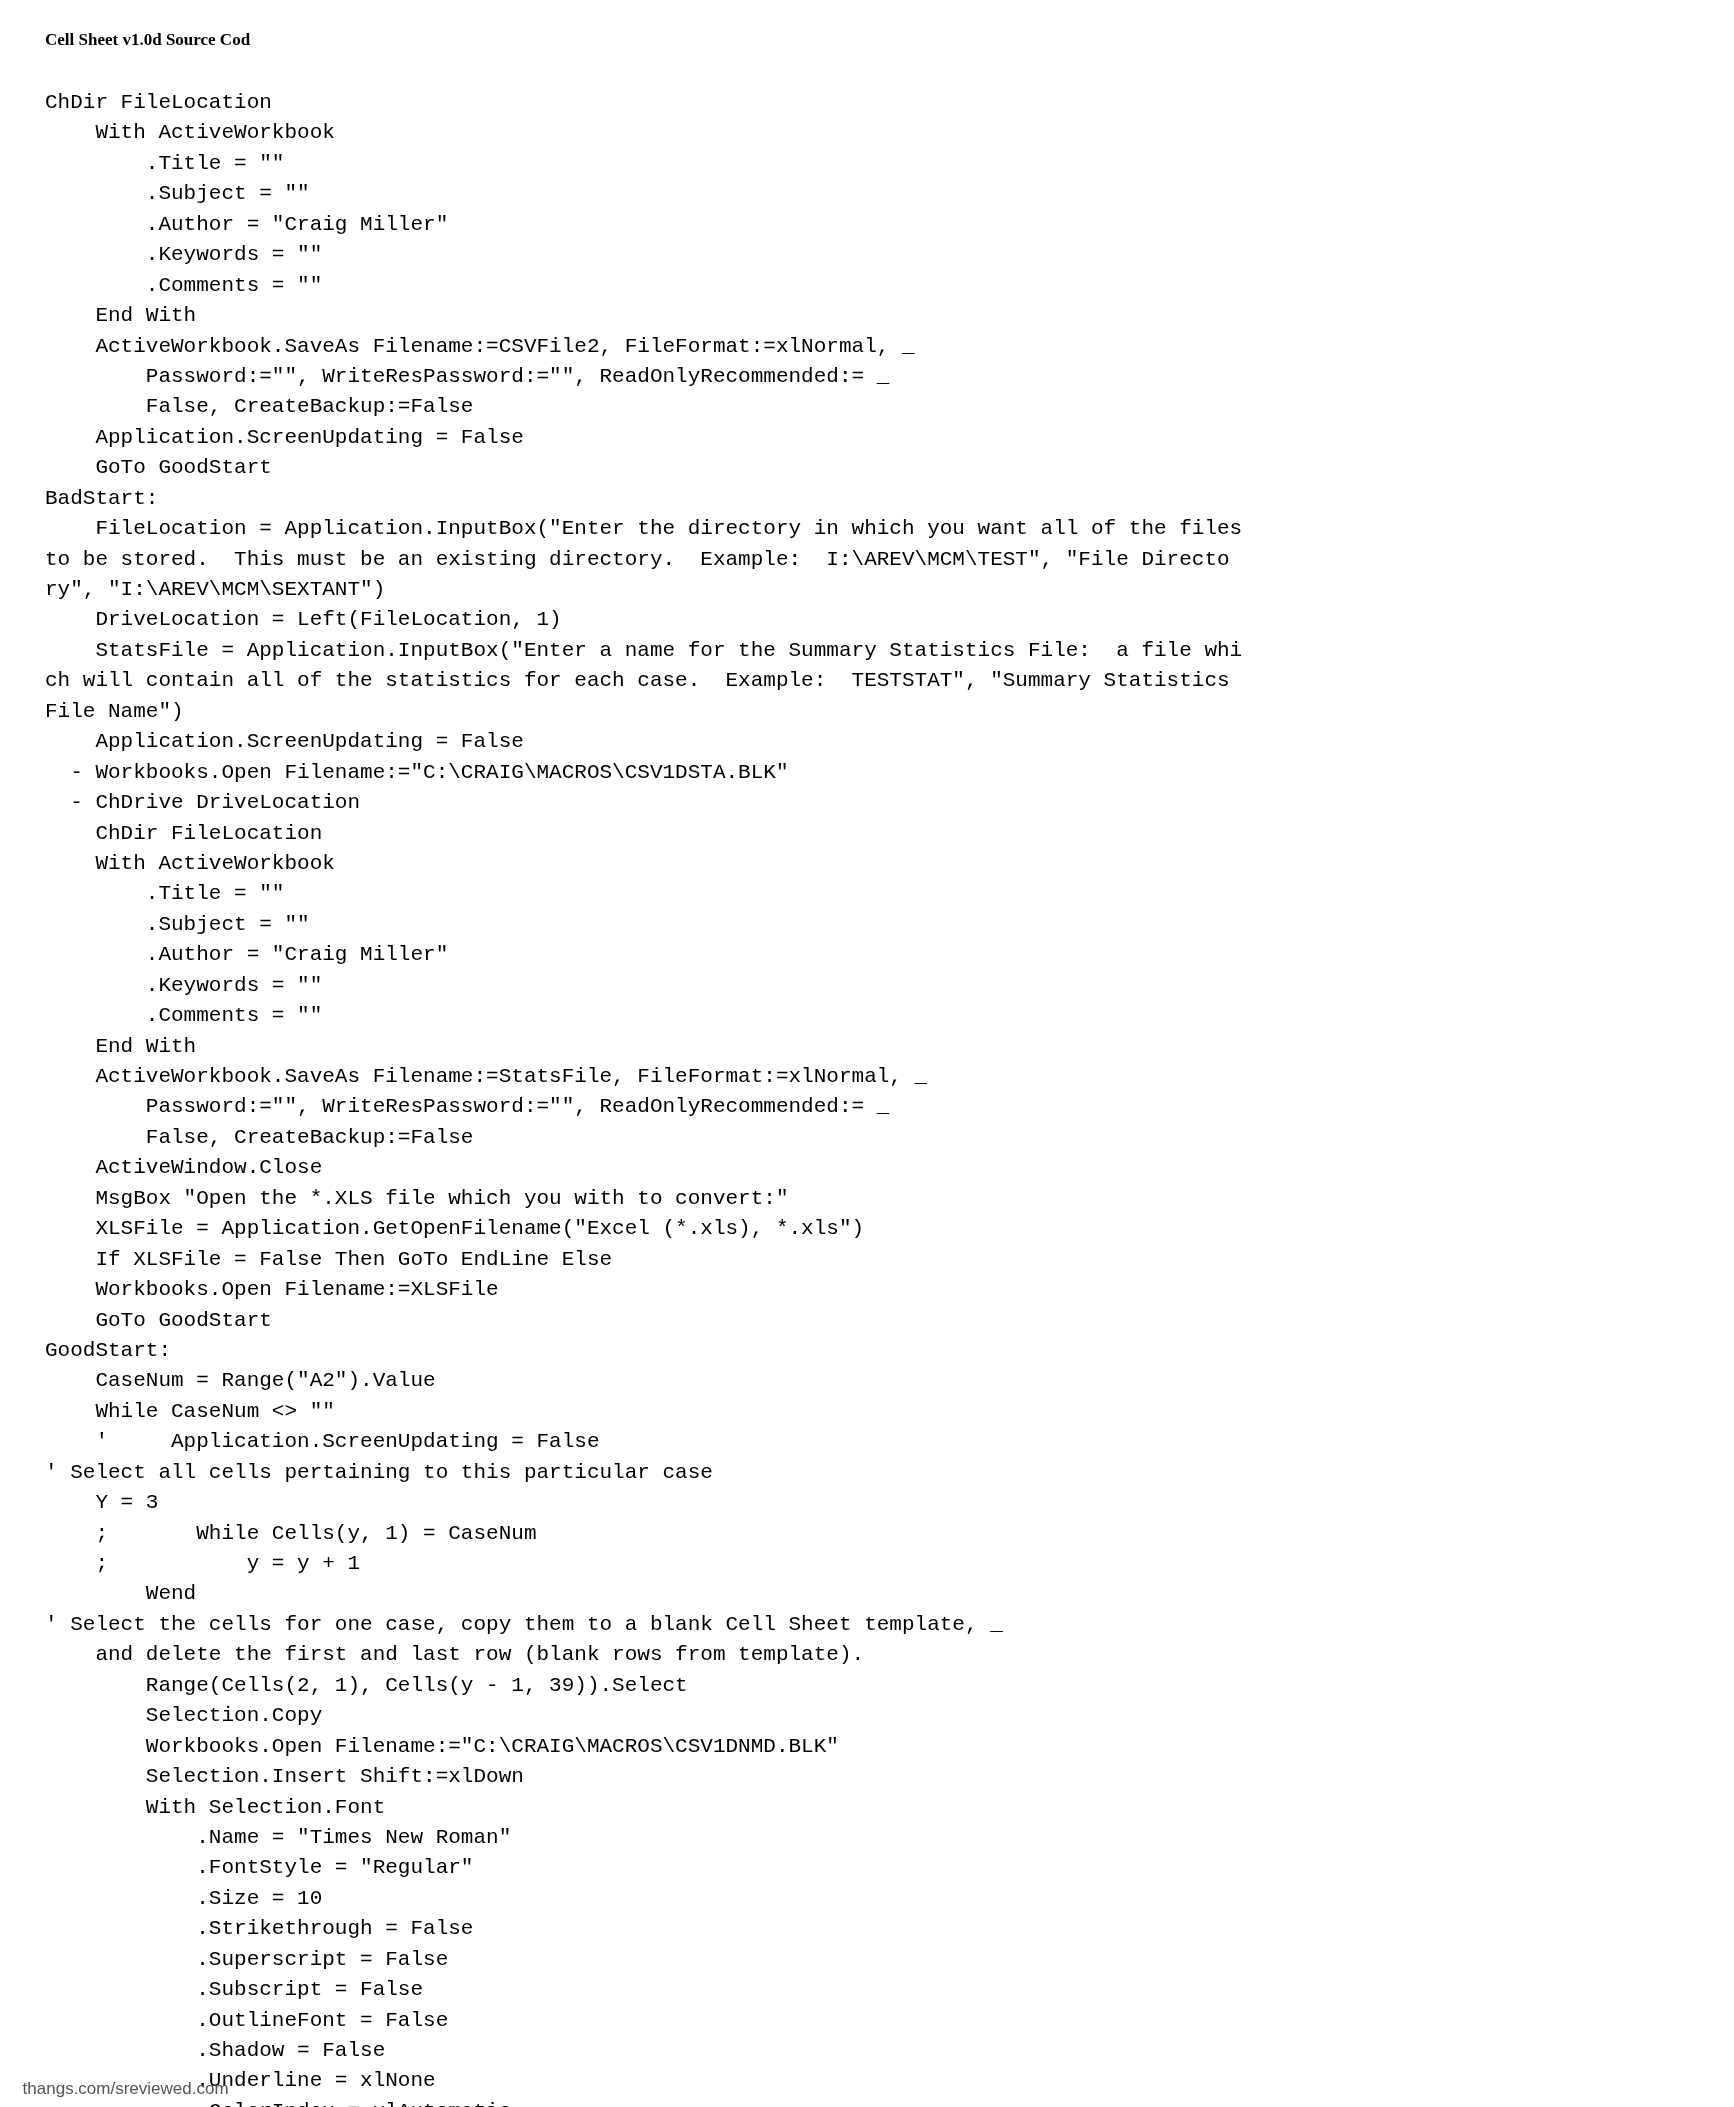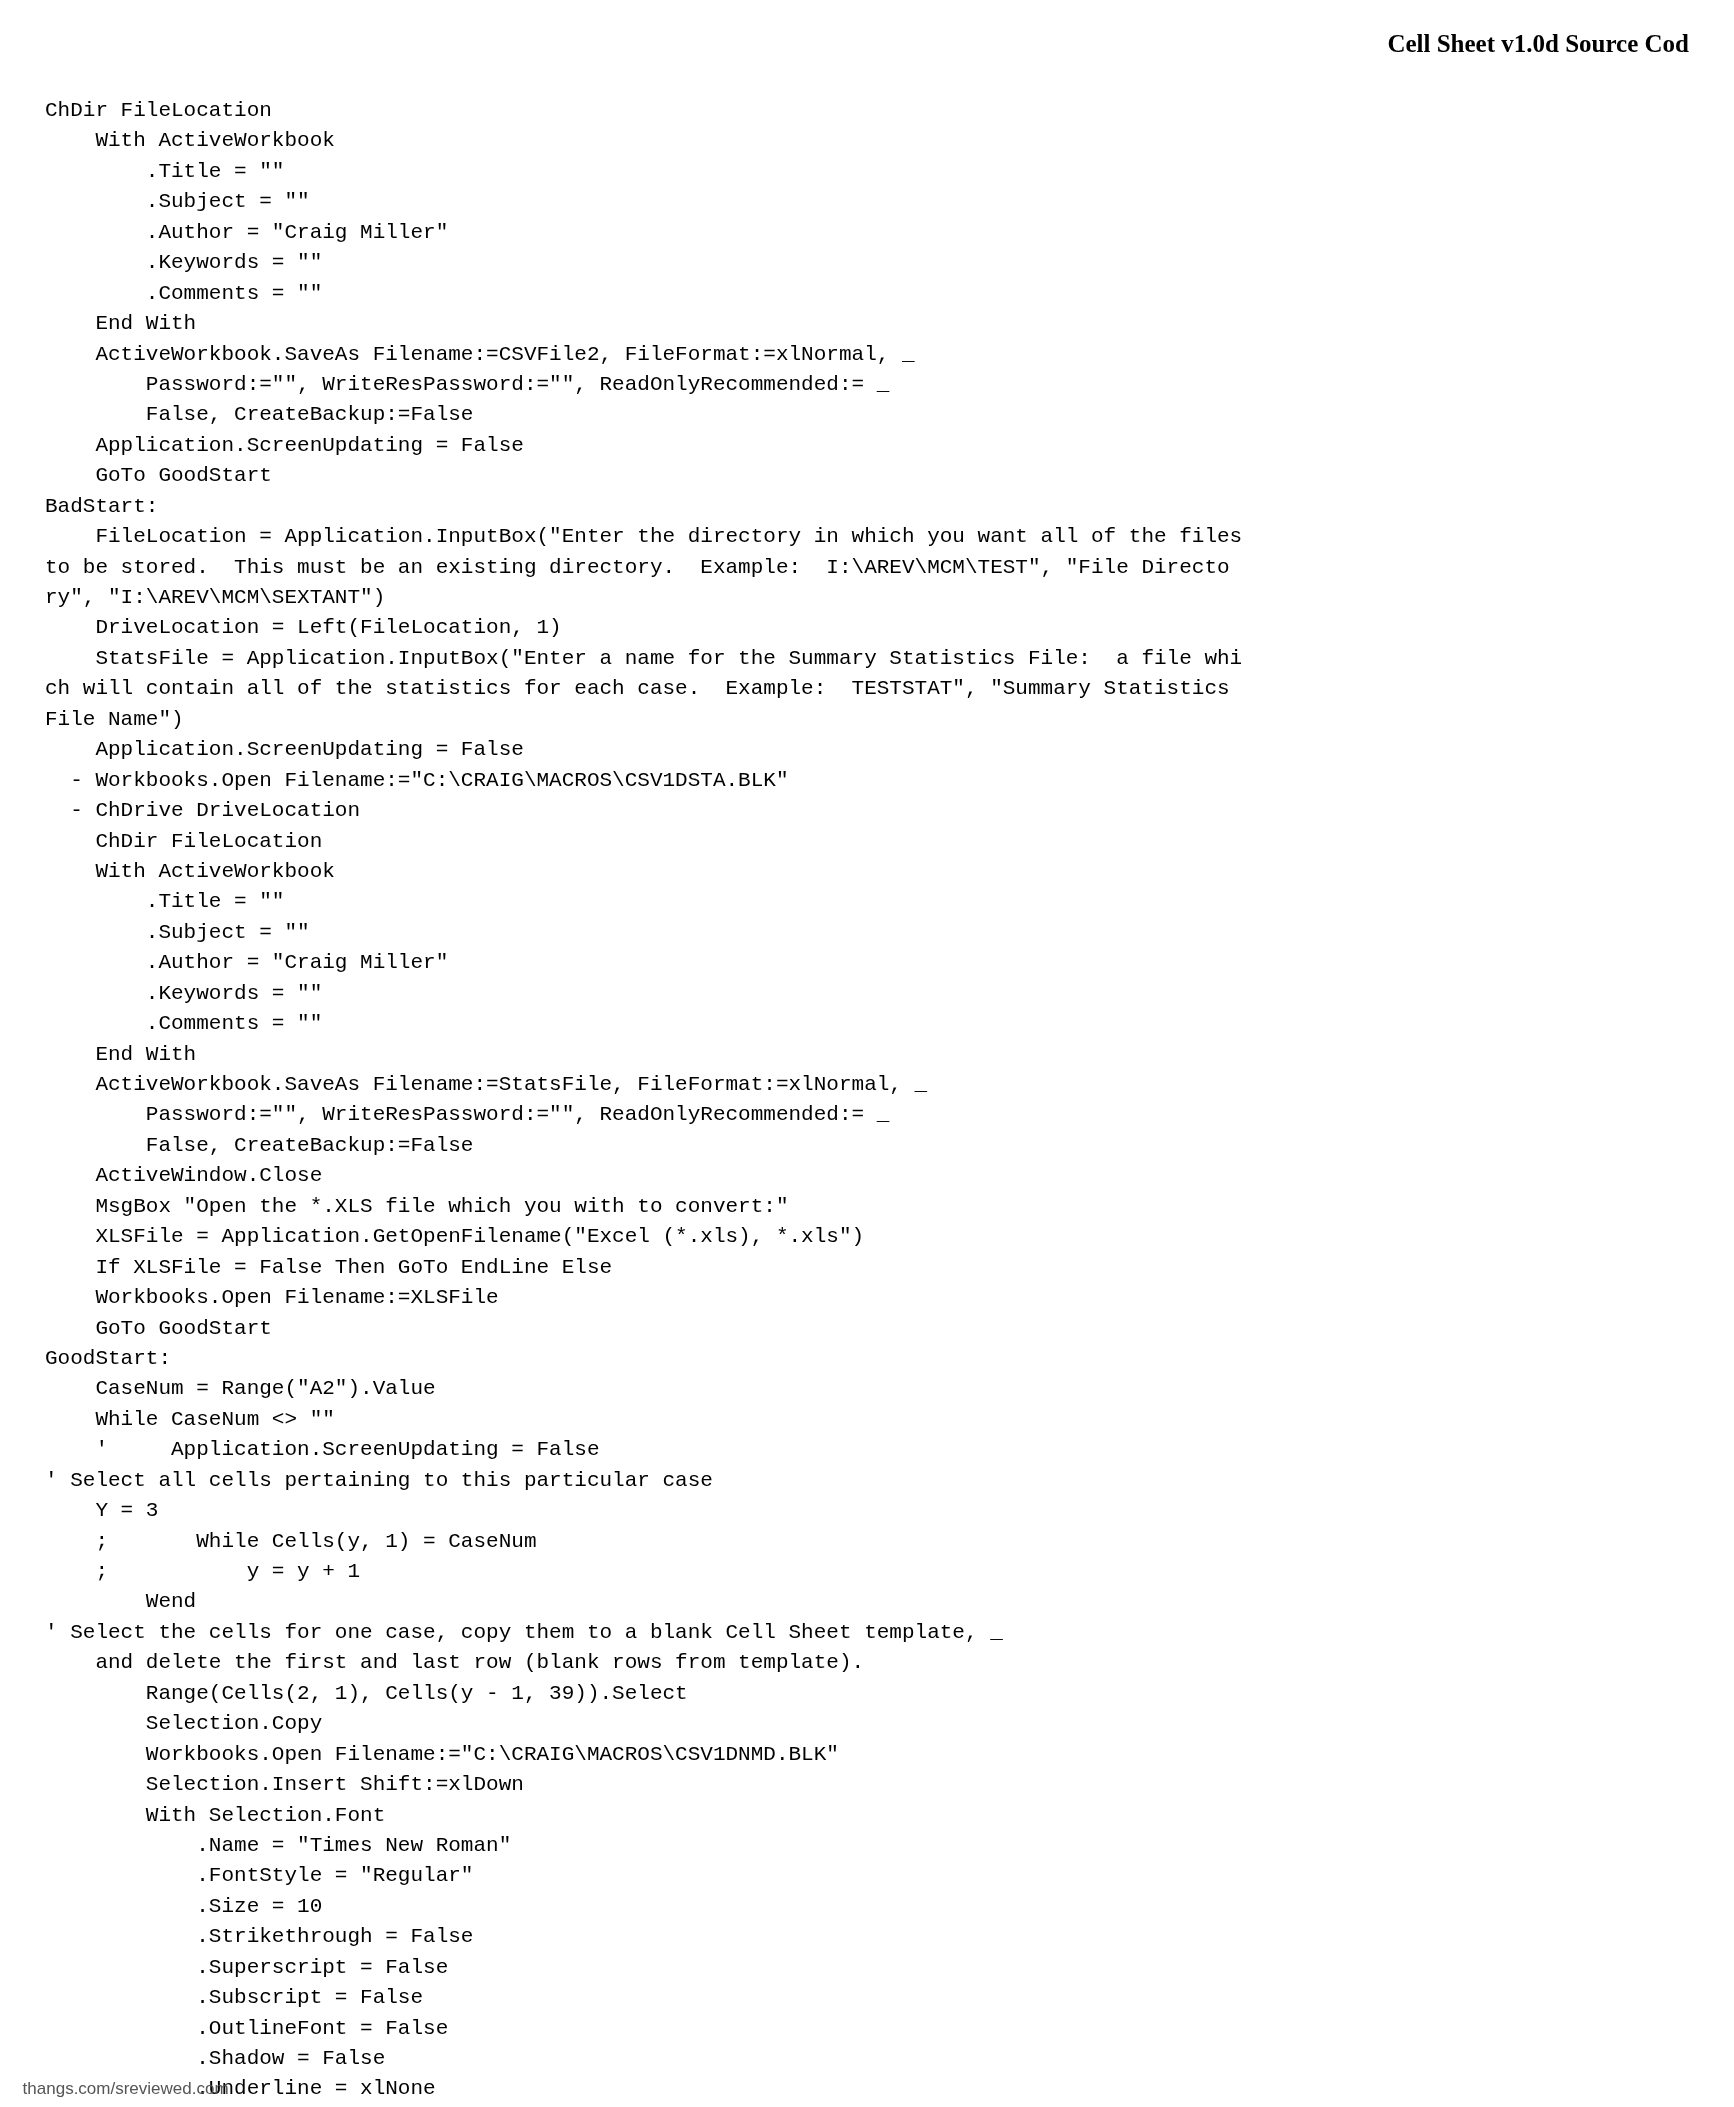--- a/index.html
+++ b/index.html
@@ -12,23 +12,23 @@
       background: #ffffff;
       font-family: "Courier New", Courier, monospace;
       font-size: 9.9px;
       color: #000000;
       width: 1734px;
       min-height: 2108px;
       padding: 30px 45px;
     }
 
     .page-title {
-      text-align: right;
+      text-align: left;
       font-family: "Times New Roman", Times, serif;
-      font-size: 25px;
+      font-size: 17px;
       font-weight: bold;
       margin-bottom: 38px;
       color: #000;
     }
 
     .code-block {
       font-family: "Courier New", Courier, monospace;
       font-size: 21px;
       line-height: 1.45;
       white-space: pre;

